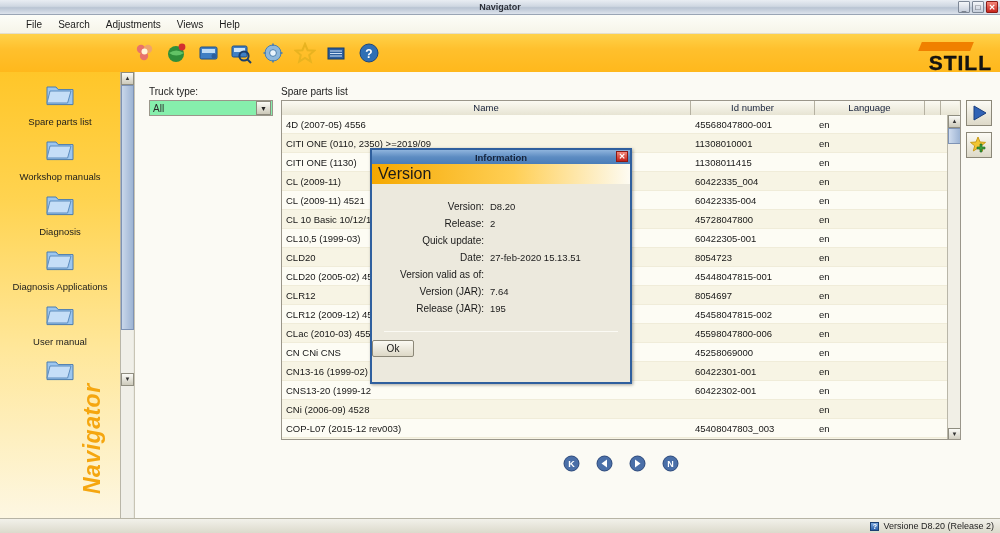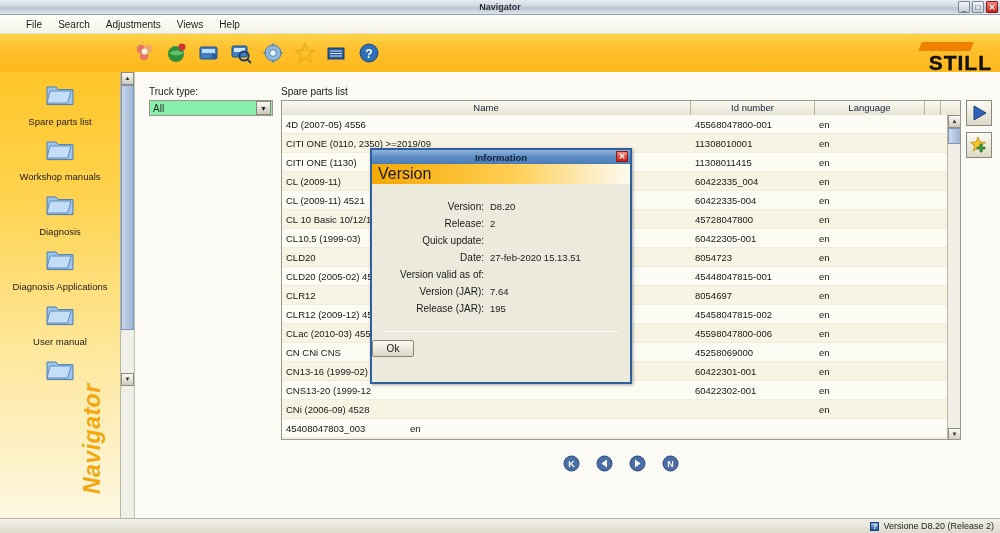--- a/index.html
+++ b/index.html
@@ -535,20 +535,21 @@
             <div class="cell c-name">CNS13-20 (1999-12</div>
             <div class="cell c-id">60422302-001</div>
             <div class="cell c-lang">en</div>
           </div>
           <div class="trow">
             <div class="cell c-name">CNi (2006-09) 4528</div>
             <div class="cell c-id"></div>
             <div class="cell c-lang">en</div>
           </div>
           <div class="trow">
+            <div class="cell c-name">COP-L07 (2015-12 rev003)</div>
             <div class="cell c-id">45408047803_003</div>
             <div class="cell c-lang">en</div>
           </div>
           <div class="trow"></div>
         </div>
       <div class="vscroll">
         <div class="ss-btn">▲</div>
         <div class="vs-thumb"></div>
         <div class="ss-btn" style="position:absolute;left:0;bottom:0;">▼</div>
       </div>

